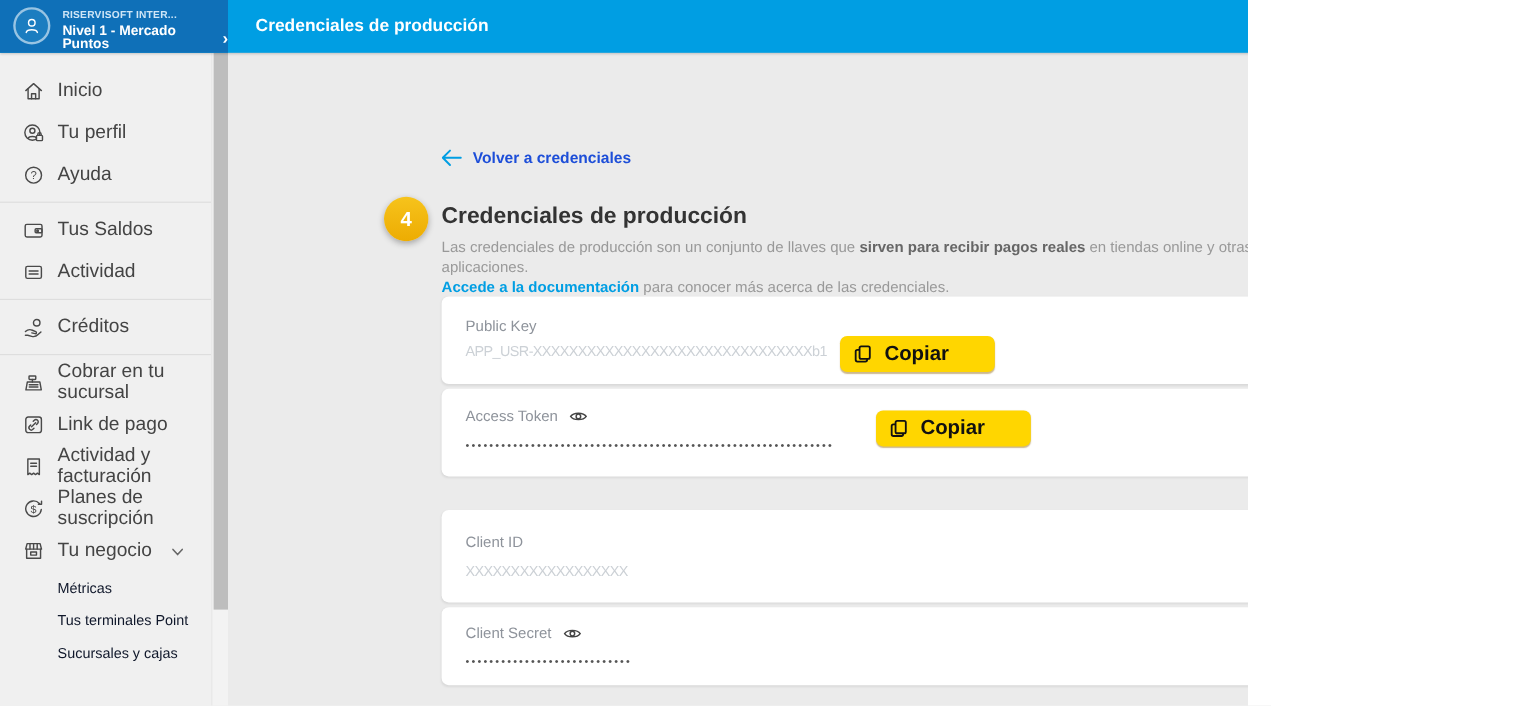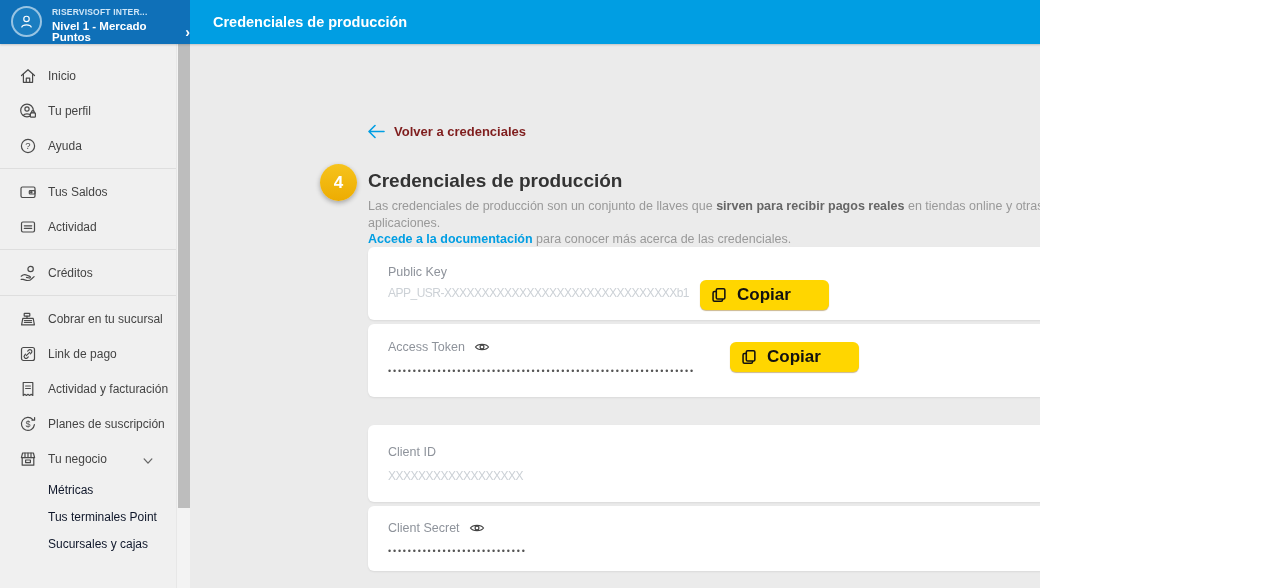--- a/index.html
+++ b/index.html
@@ -29,35 +29,35 @@
                 background:#e0313b; border:1px solid #f2a23c; border-radius:3px;
                 color:#fff; font-size:9px; font-weight:bold; text-align:center;
                 line-height:11px; z-index:2; }
 
   
   .sidebar { position:absolute; left:0; top:44px; width:190px; height:544px;
              background:#f0f0f0; padding-top:14px; z-index:10; }
   .nav-item { height:35px; display:flex; align-items:center; padding-left:18px;
               cursor:pointer; position:relative; }
   .nav-icon { width:20px; height:20px; display:flex; align-items:center; justify-content:center; }
-  .nav-label { margin-left:10px; font-size:12px; color:#444; }
+  .nav-label { margin-left:10px; font-size:16px; color:#444; }
   .nav-divider { height:1px; background:#dedede; margin:5px 0; width:176px; }
   .nav-chevron { position:absolute; right:36px; top:12px; }
   .nav-subitem { height:27px; display:flex; align-items:center; padding-left:48px;
                  cursor:pointer; font-size:12px; color:#0f172a; }
   .side-scroll-track { position:absolute; left:176px; top:0px; width:14px; height:544px;
                        background:#f3f3f3; border-left:1px solid #e7e7e7; }
   .side-scroll-thumb { position:absolute; left:1px; top:0px; width:12px; height:464px;
                        background:#bdbdbd; cursor:pointer; }
 
   
   .main { position:absolute; left:190px; top:44px; width:1090px; height:544px; background:#ebebeb; }
 
   .back-link { position:absolute; left:178px; top:80px; display:flex; align-items:center;
-               gap:9px; color:#7f1d1d; font-size:13px; font-weight:bold; cursor:pointer; }
+               gap:9px; color:#1d4ed8; font-size:13px; font-weight:bold; cursor:pointer; }
 
   .step-circle { position:absolute; left:130px; top:120px; width:37px; height:37px;
                  border-radius:50%; background:linear-gradient(180deg,#f6c31c 0%,#edac02 100%);
                  box-shadow:0 2px 5px rgba(0,0,0,.3);
                  display:flex; align-items:center; justify-content:center;
                  color:#fff; font-size:17px; font-weight:bold; }
 
   .content-title { position:absolute; left:178px; top:126px; font-size:19px;
                    font-weight:600; color:#333; }
   .intro { position:absolute; left:178px; top:154px; width:730px; font-size:12.5px;

